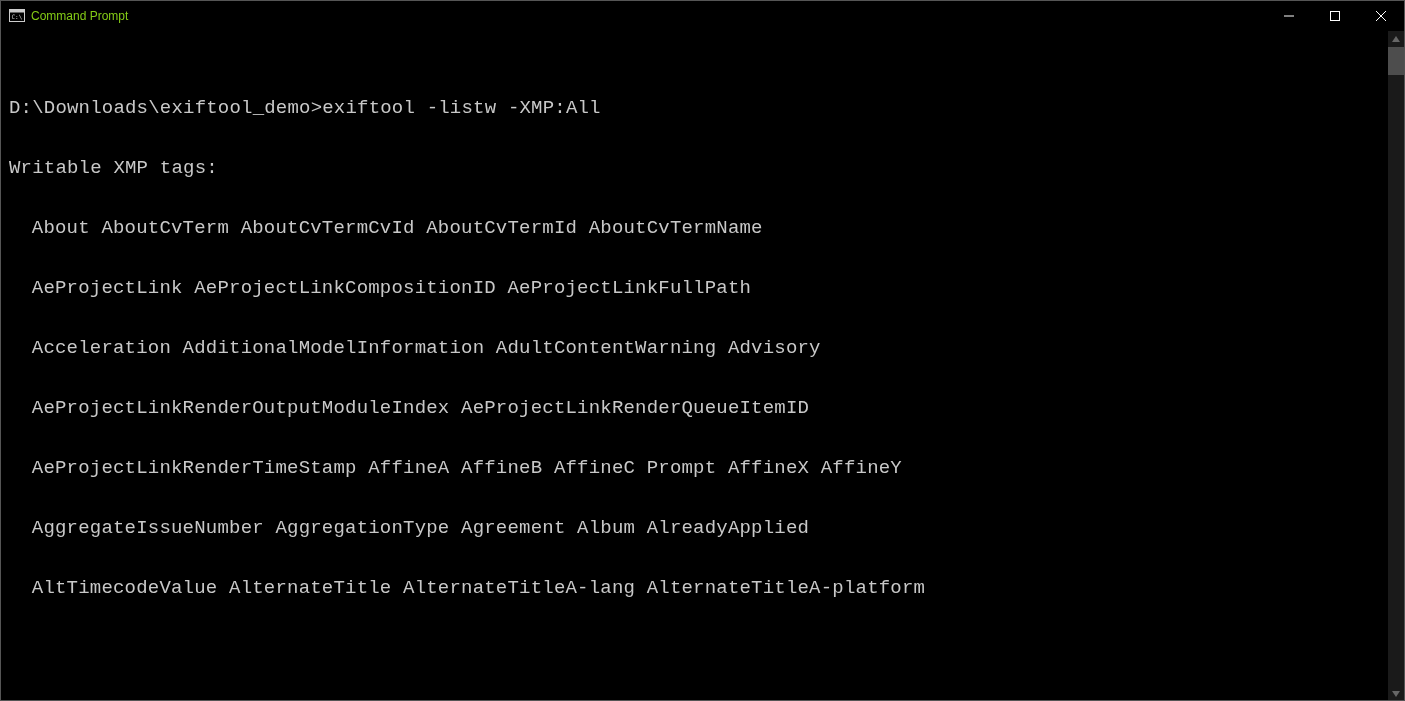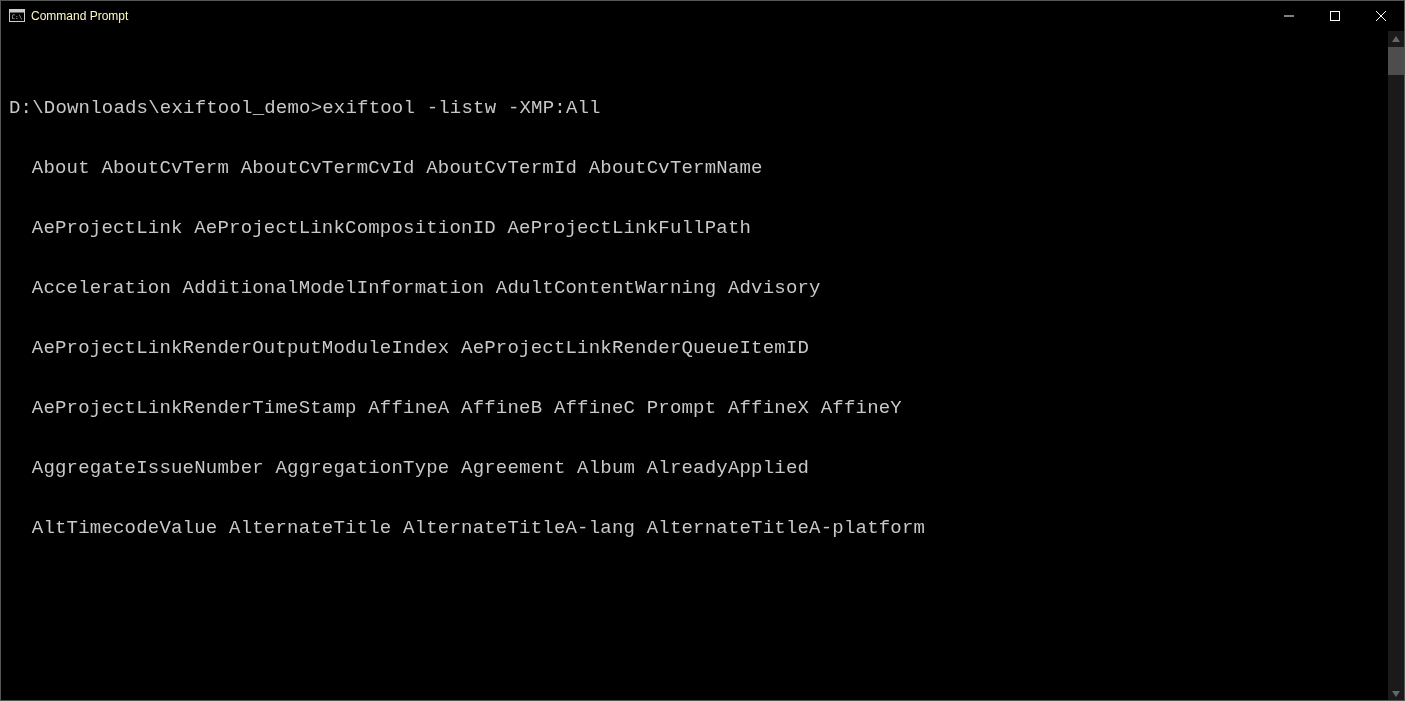--- a/index.html
+++ b/index.html
@@ -9,21 +9,21 @@
   background: #000;
   font-family: Consolas, 'Courier New', monospace;
   overflow: hidden;
   border: 1px solid #555;
 }
 .titlebar {
   height: 30px;
   background: #000;
   display: flex;
   align-items: center;
-  color: #fef9c3;
+  color: #84cc16;
   font-family: 'Segoe UI', Tahoma, sans-serif;
   font-size: 12px;
 }
 .titlebar-icon {
   width: 16px;
   height: 16px;
   margin: 0 6px 0 8px;
   display: flex;
   align-items: center;
   justify-content: center;
@@ -115,20 +115,21 @@
     <svg viewBox="0 0 10 10">
         <line x1="0" y1="0" x2="10" y2="10" stroke="#fff" stroke-width="1"></line>
         <line x1="10" y1="0" x2="0" y2="10" stroke="#fff" stroke-width="1"></line>
       </svg>
   </div>
 </div>
 
 <div class="terminal-wrap">
   <div class="terminal">
 <span class="line"><span>D:\Downloads\exiftool_demo&gt;</span><span>exiftool -listw -XMP:All</span></span>
+<span class="line">Writable XMP tags:</span>
 <span class="line indent">About AboutCvTerm AboutCvTermCvId AboutCvTermId AboutCvTermName</span>
 <span class="line indent">AeProjectLink AeProjectLinkCompositionID AeProjectLinkFullPath</span>
 <span class="line indent">Acceleration AdditionalModelInformation AdultContentWarning Advisory</span>
 <span class="line indent">AeProjectLinkRenderOutputModuleIndex AeProjectLinkRenderQueueItemID</span>
 <span class="line indent">AeProjectLinkRenderTimeStamp AffineA AffineB AffineC Prompt AffineX AffineY</span>
 <span class="line indent">AggregateIssueNumber AggregationType Agreement Album AlreadyApplied</span>
 <span class="line indent">AltTimecodeValue AlternateTitle AlternateTitleA-lang AlternateTitleA-platform</span>
 
 
 

